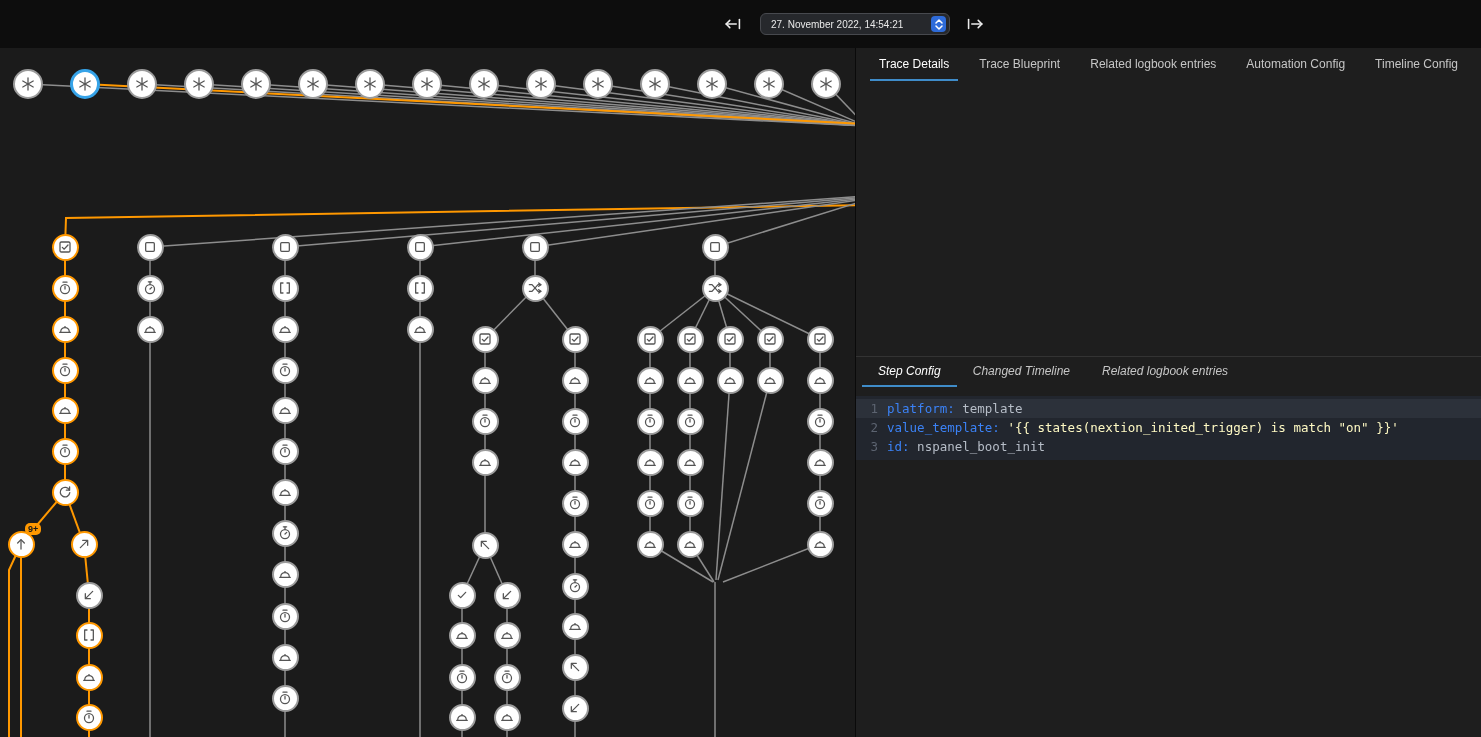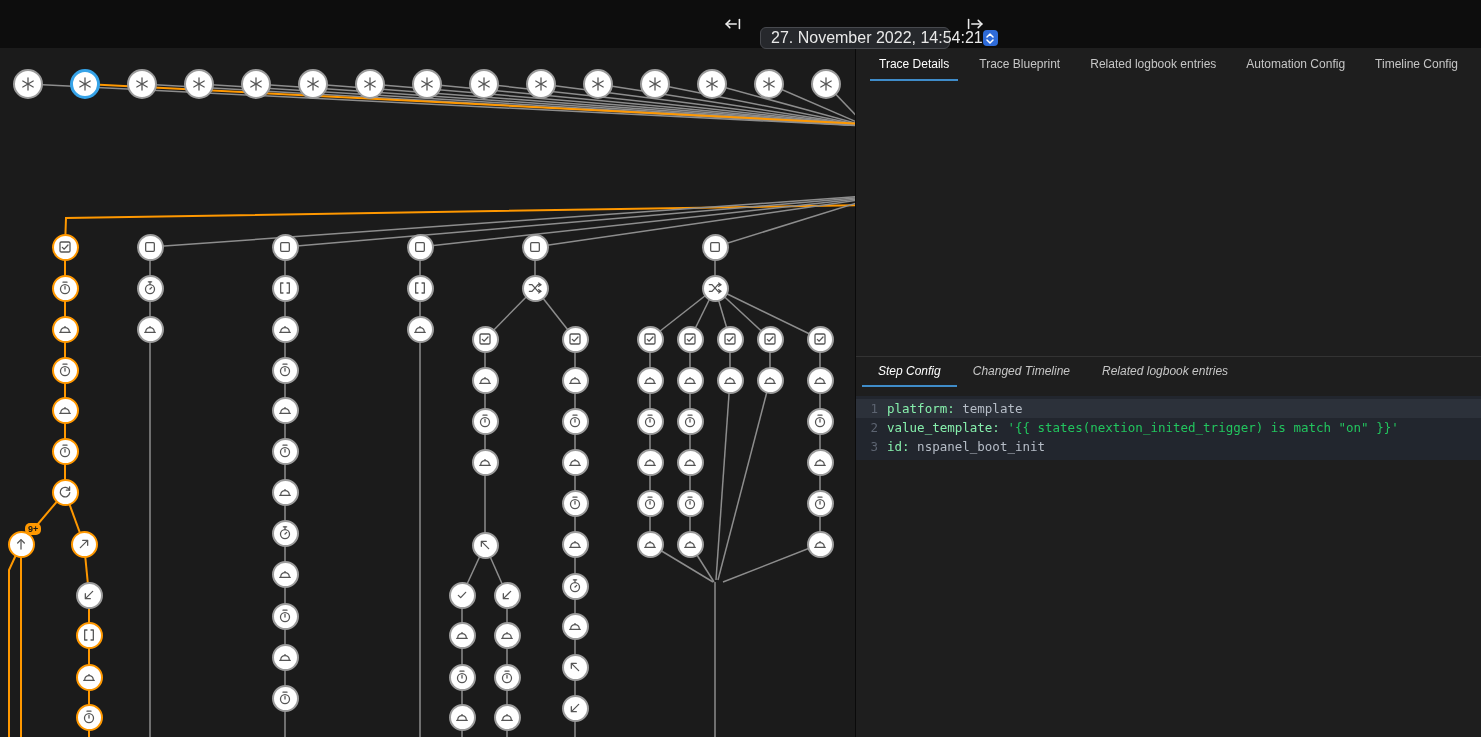--- a/index.html
+++ b/index.html
@@ -4,23 +4,23 @@
 <style>
   html,body{margin:0;padding:0;background:#101010;}
   body{width:1481px;height:737px;position:relative;overflow:hidden;
        font-family:"Liberation Sans",sans-serif;color:#e4e4e4;-webkit-font-smoothing:antialiased;}
 
   
   .topbar{position:absolute;left:0;top:0;width:1481px;height:48px;background:#0d0d0d;z-index:40;}
   .nav-btn{position:absolute;top:12px;width:26px;height:24px;display:flex;align-items:center;justify-content:center;
            color:#ececec;cursor:pointer;}
   .nav-btn svg{width:22px;height:22px;stroke:currentColor;fill:none;stroke-width:1.7;stroke-linecap:round;stroke-linejoin:round;}
-  .run-select{position:absolute;left:760px;top:27px;width:190px;height:22px;background:#26282c;border:1px solid #47494e;
+  .run-select{position:absolute;left:760px;top:13px;width:190px;height:22px;background:#26282c;border:1px solid #47494e;
               border-radius:6px;display:flex;align-items:center;justify-content:space-between;box-sizing:border-box;
-              padding:0 3px 0 10px;font-size:16px;color:#e9e9e9;cursor:pointer;white-space:nowrap;}
+              padding:0 3px 0 10px;font-size:10px;color:#e9e9e9;cursor:pointer;white-space:nowrap;}
   .stepper{width:15px;height:16px;background:#2e6bd9;border-radius:4px;display:flex;flex-direction:column;
            align-items:center;justify-content:center;gap:1px;flex:none;}
   .stepper svg{width:8px;height:5px;stroke:#fff;fill:none;stroke-width:1.5;stroke-linecap:round;stroke-linejoin:round;}
 
   
   .graph{position:absolute;left:0;top:48px;width:855px;height:689px;background:#1b1b1b;overflow:hidden;}
   .graph svg.edges{position:absolute;left:0;top:0;width:855px;height:689px;z-index:1;}
   .edge{fill:none;}
   .edge.gray{stroke:#8d8d8d;stroke-width:1.5;}
   .edge.active{stroke:#ff9800;stroke-width:2;}
@@ -42,23 +42,23 @@
   .tab.active{color:#ffffff;border-bottom-color:#3f8cc9;}
   .executed{margin:16px 0 0 20px;font-size:14.5px;color:#e9e9e9;}
   .lower{position:absolute;left:0;right:0;top:308px;bottom:0;border-top:1px solid #333;}
   .tabs-bottom{display:flex;align-items:stretch;height:30px;padding-left:6px;}
   .tabs-bottom .tab{padding:0 16px;font-style:italic;}
   .code{font-family:"DejaVu Sans Mono",monospace;font-size:12.5px;line-height:19px;background:#22262e;
         padding:3px 0 4px;margin-top:9px;}
   .code-line{display:flex;}
   .code-line.active-line{background:#2c313a;}
   .ln{width:22px;text-align:right;padding-right:9px;color:#5c6370;flex:none;user-select:none;}
-  .tok-key{color:#86efac;}
+  .tok-key{color:#3b82f6;}
   .tok-plain{color:#b6bdc7;}
-  .tok-string{color:#22c55e;}
+  .tok-string{color:#fef9c3;}
 </style>
 </head>
 <body>
 
 <div class="topbar">
   <div class="nav-btn" style="left:720px;">
     <svg viewBox="0 0 24 24">
       <path d="M4.5 12h11"></path>
         <path d="M8.5 8l-4 4 4 4"></path>
         <path d="M19 7v10"></path>

